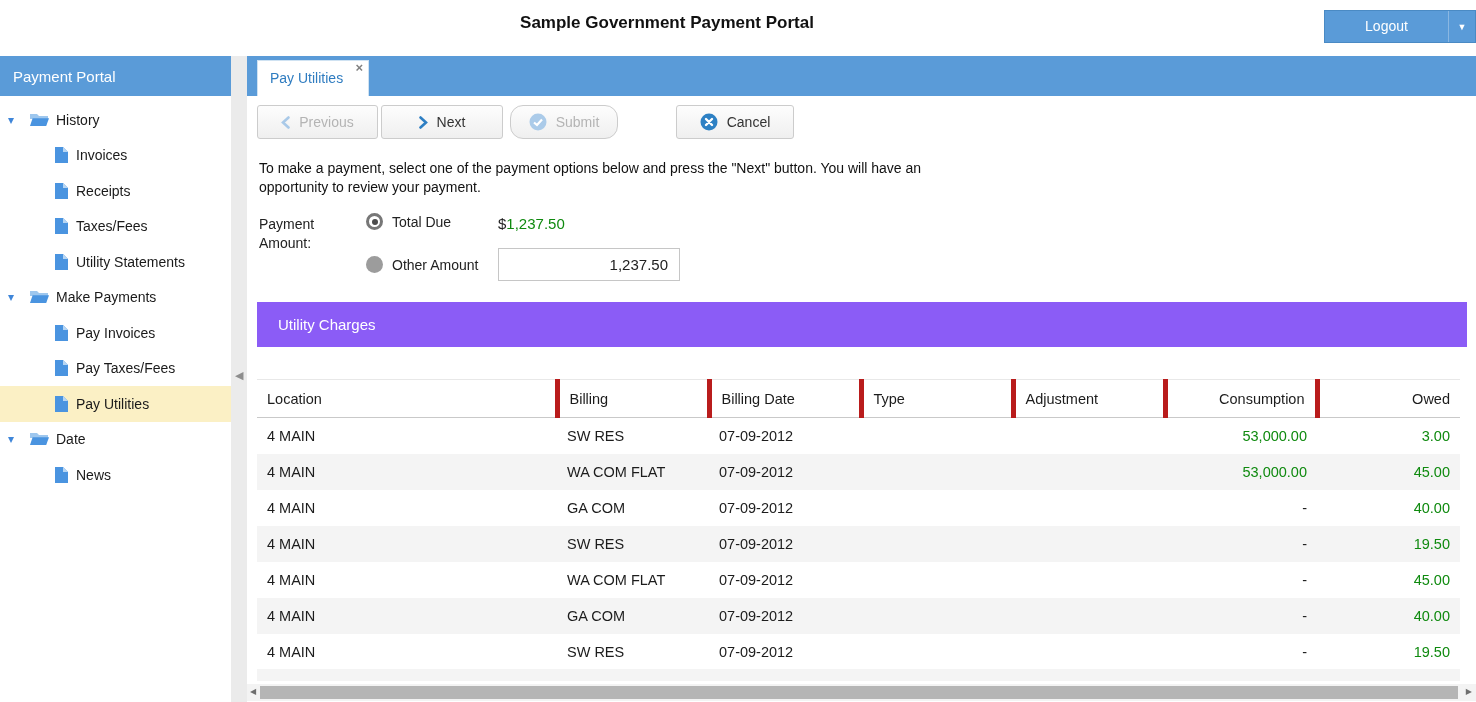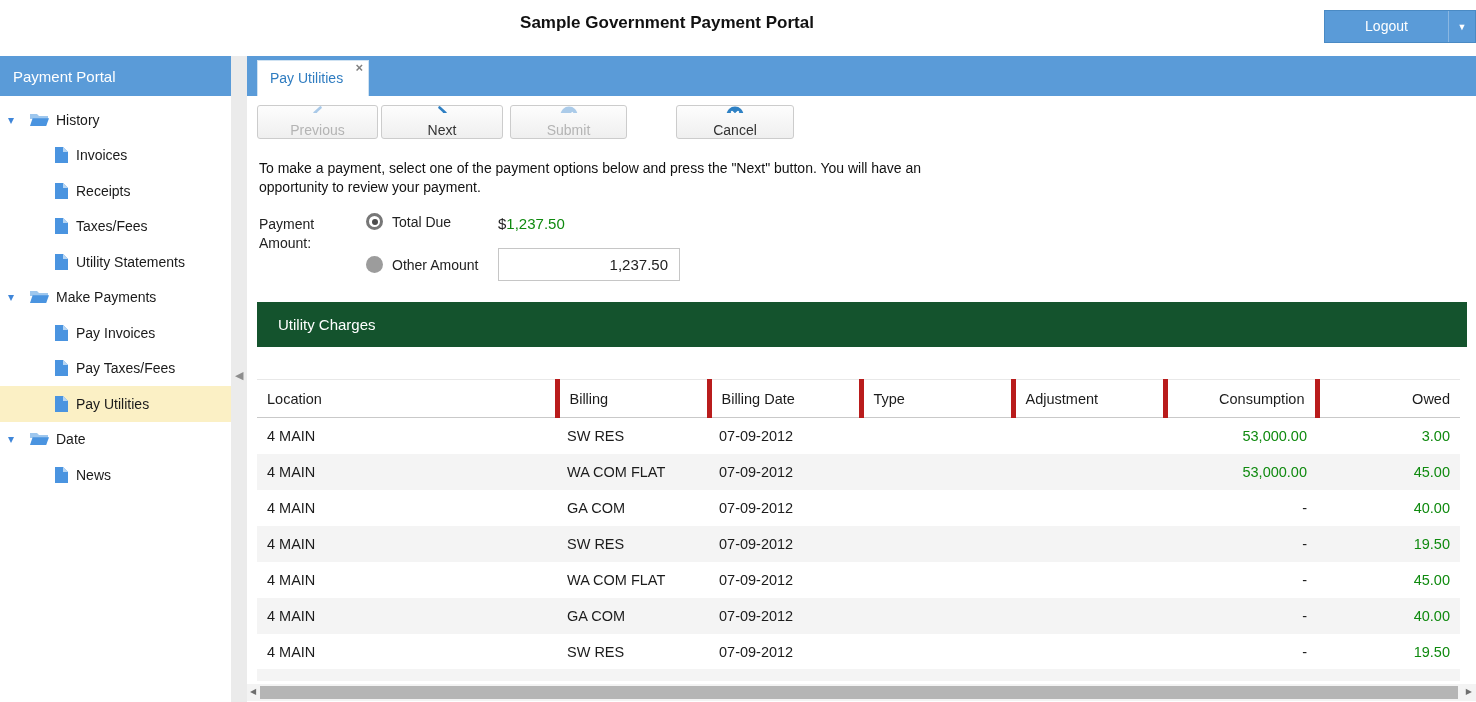--- a/index.html
+++ b/index.html
@@ -41,25 +41,25 @@
   .tabbar{position:absolute;top:0;left:0;right:0;height:40px;background:#5a9bd8;}
   .tab{position:absolute;left:10px;top:4px;width:112px;height:36px;background:#fff;
        border:1px solid #cfe2f2;border-bottom:none;cursor:pointer;}
   .tab-label{position:absolute;left:12px;top:9px;font-size:14px;color:#2f7cc0;}
   .tab-close{position:absolute;right:5px;top:0px;font-size:13px;color:#808080;
              font-weight:bold;cursor:pointer;line-height:14px;}
 
   
   .btn{position:absolute;top:49px;height:34px;background:linear-gradient(#fdfdfd,#efefef);
        border:1px solid #ccc;border-radius:3px;font-size:14px;display:flex;align-items:center;
-       justify-content:center;gap:9px;color:#333;cursor:pointer;flex-direction:column;}
+       justify-content:center;gap:9px;color:#333;cursor:pointer;}
   .btn.disabled{color:#b4b4b4;cursor:default;}
   #btn-prev{left:10px;width:121px;}
   #btn-next{left:134px;width:122px;}
-  #btn-submit{left:263px;width:117px;}
+  #btn-submit{left:263px;width:108px;border-radius:13px;}
   #btn-cancel{left:388px;width:118px;margin-left:41px;}
   .btn svg{display:block;}
 
   .instructions{position:absolute;left:12px;top:103px;width:734px;font-size:14px;
                 line-height:19px;color:#111;}
 
   
   .pay-label{position:absolute;left:12px;top:159px;width:82px;font-size:14px;color:#222;line-height:19px;}
   .opt-row{position:absolute;display:flex;align-items:center;gap:9px;cursor:pointer;}
   #opt1{left:119px;top:157px;}
@@ -70,21 +70,21 @@
   .radio.sel::after{content:"";position:absolute;left:2.5px;top:2.5px;width:6px;height:6px;
                     border-radius:50%;background:#4c4c4c;}
   .amount{position:absolute;left:251px;top:159px;font-size:15px;}
   .amount .cur{color:#222;}
   .amount .val{color:#0f8a0f;}
   .other-input{position:absolute;left:251px;top:192px;width:182px;height:33px;border:1px solid #c6c6c6;
                text-align:right;font-size:15px;padding:0 11px;color:#222;
                font-family:"Liberation Sans",sans-serif;}
 
   
-  .section-bar{position:absolute;left:10px;top:246px;width:1210px;height:45px;background:#14532d;
+  .section-bar{position:absolute;left:10px;top:246px;width:1210px;height:45px;background:#8b5cf6;
                color:#fff;font-size:15px;display:flex;align-items:center;padding-left:21px;}
   .summary{position:absolute;left:10px;top:297px;width:1203px;text-align:right;font-size:13.5px;color:#333;}
 
   .grid{position:absolute;left:10px;top:323px;width:1203px;border-collapse:collapse;
         table-layout:fixed;font-size:14.5px;color:#1c1c1c;}
   .grid th{height:38px;font-weight:normal;text-align:left;padding:0 10px;background:#fff;
            border-bottom:1px solid #c9c9c9;border-top:1px solid #e8e8e8;cursor:pointer;}
   .grid th + th{border-left:5px solid #b91c1c;}
   .grid th.r{text-align:right;}
   .grid td{height:36px;padding:0 10px;}

